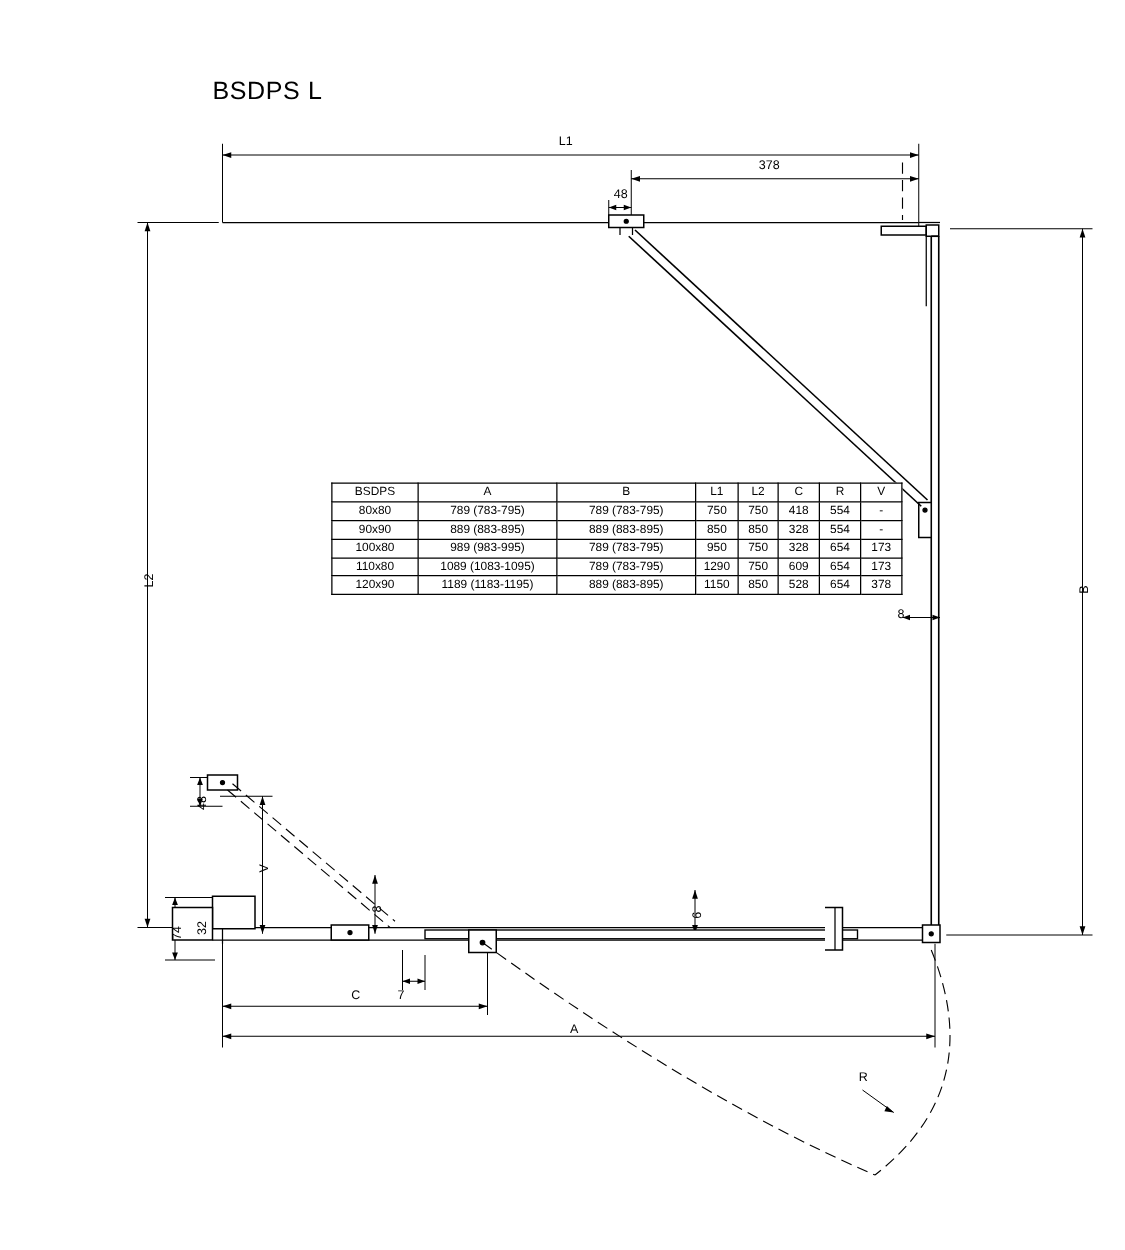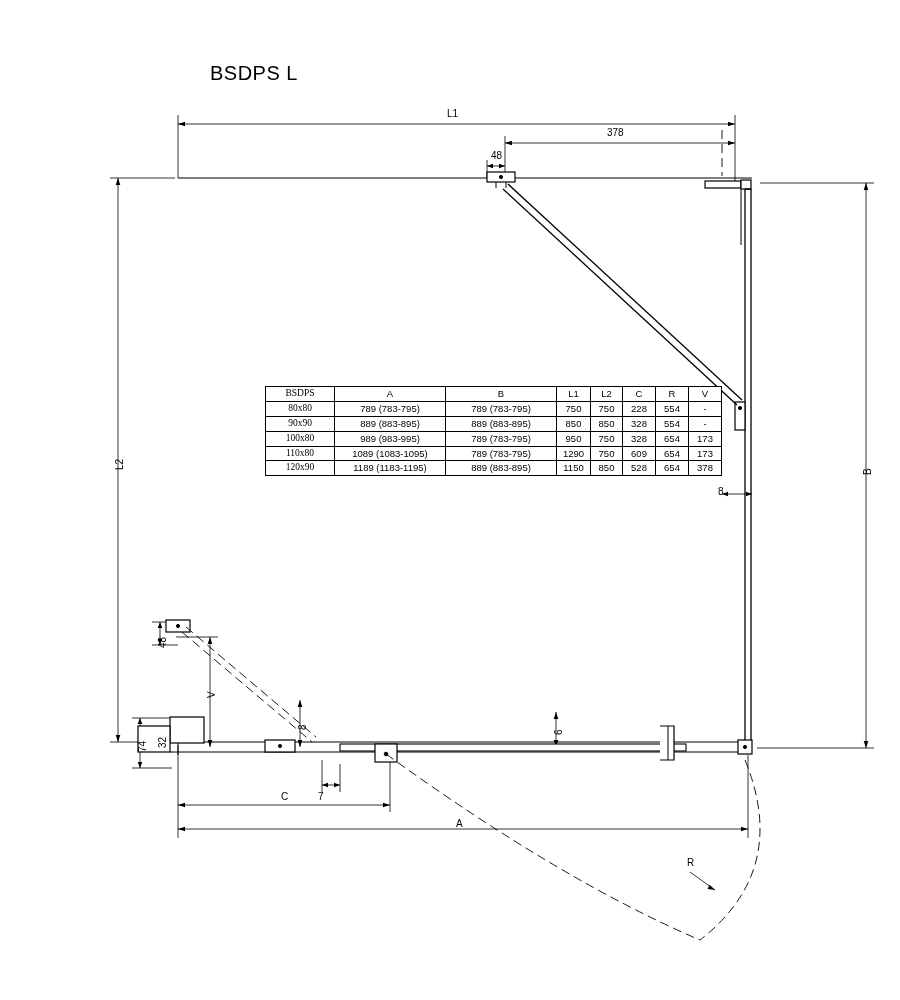--- a/index.html
+++ b/index.html
@@ -21,40 +21,39 @@
     width: 900px;
     height: 1000px;
   }
   .title {
     position: absolute;
     left: 170px;
     top: 62px;
     font-size: 20px;
     letter-spacing: 0.5px;
     color: #000;
-    margin-left: 40px;
   }
   
   .spec-table {
     position: absolute;
     left: 265px;
     top: 386px;
     border-collapse: collapse;
     background: #ffffff;
     font-size: 9.5px;
   }
   .spec-table td, .spec-table th {
     border: 1px solid #000;
     padding: 1px 3px;
     text-align: center;
     font-weight: normal;
     white-space: nowrap;
     line-height: 1.25;
   }
-  .spec-table th.c-model, .spec-table td.c-model { width: 62px; font-family: Liberation Serif, serif; }
+  .spec-table th.c-model, .spec-table td.c-model { width: 62px; }
   .spec-table th.c-a, .spec-table td.c-a { width: 104px; }
   .spec-table th.c-b, .spec-table td.c-b { width: 104px; }
   .spec-table th.c-l1, .spec-table td.c-l1 { width: 27px; }
   .spec-table th.c-l2, .spec-table td.c-l2 { width: 25px; }
   .spec-table th.c-c, .spec-table td.c-c { width: 26px; }
   .spec-table th.c-r, .spec-table td.c-r { width: 26px; }
   .spec-table th.c-v, .spec-table td.c-v { width: 26px; }
 
   
   .dim {
@@ -257,21 +256,21 @@
         <th class="c-v">V</th>
       </tr>
     </thead>
     <tbody>
       <tr>
         <td class="c-model">80x80</td>
         <td class="c-a">789 (783-795)</td>
         <td class="c-b">789 (783-795)</td>
         <td class="c-l1">750</td>
         <td class="c-l2">750</td>
-        <td class="c-c">228</td>
+        <td class="c-c">418</td>
         <td class="c-r">554</td>
         <td class="c-v">-</td>
       </tr>
       <tr>
         <td class="c-model">90x90</td>
         <td class="c-a">889 (883-895)</td>
         <td class="c-b">889 (883-895)</td>
         <td class="c-l1">850</td>
         <td class="c-l2">850</td>
         <td class="c-c">328</td>

